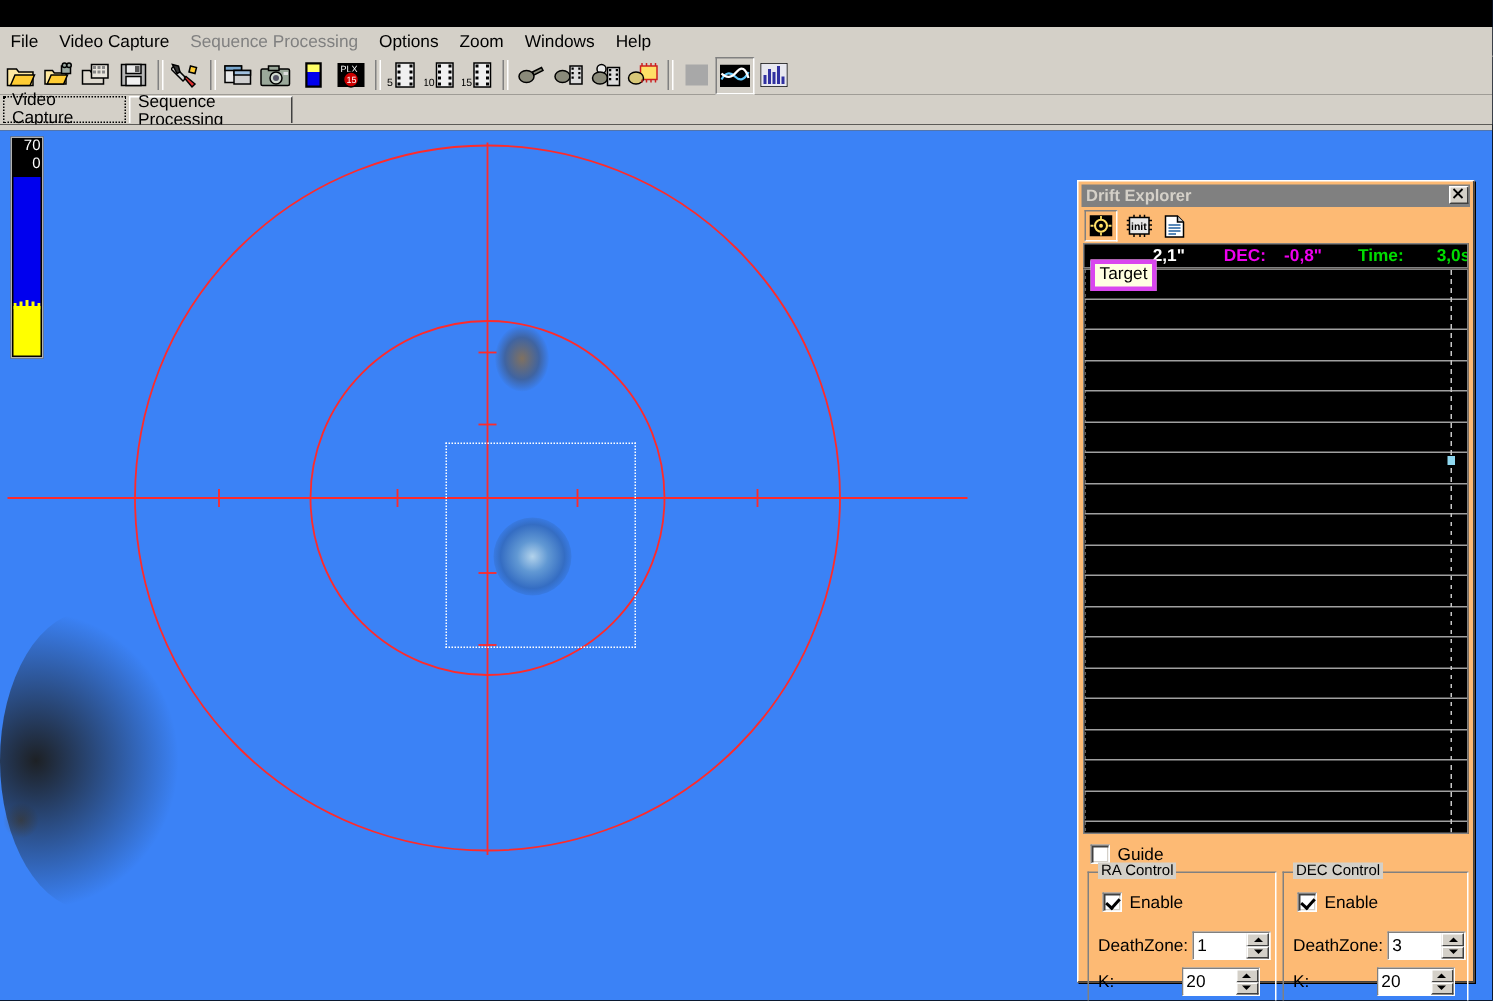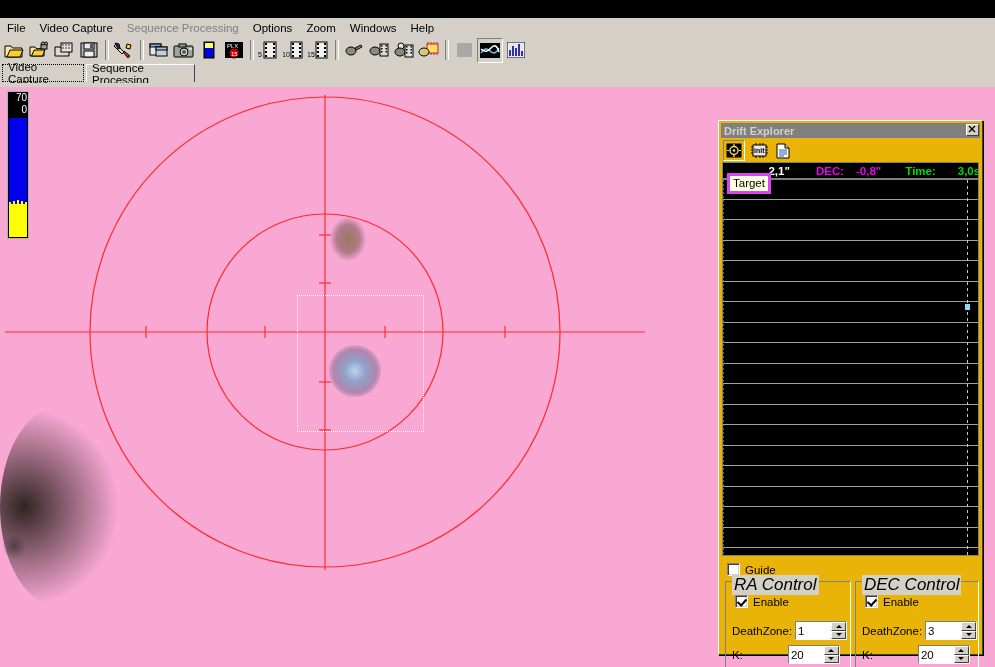--- a/index.html
+++ b/index.html
@@ -107,21 +107,21 @@
     width: 995px; height: 584px;
     background: #000000;
     overflow: hidden;
   }
   #rulerbar {
     position: absolute; left: 0; top: 0; width: 995px; height: 4px;
     background: #d4d0c8;
   }
   #canvasinner {
     position: absolute; left: 0; top: 4px; width: 995px; height: 580px;
-    background: #f9a8d4;
+    background: #3b82f6;
   }
 
   
   #levelwidget {
     position: absolute; left: 7px; top: 4px; width: 22px; height: 148px;
     border: 1px solid #b0b0b0;
     background: #000;
     box-sizing: border-box;
   }
   #levelwidget .nums {
@@ -152,21 +152,21 @@
     position: absolute;
     left: 297px; top: 208px; width: 127px; height: 137px;
     border: 1px dotted #ffffff;
     box-sizing: border-box;
   }
 
   
   #drift {
     position: absolute; left: 718px; top: 120px;
     width: 265px; height: 535px;
-    background: #eab308;
+    background: #fdba74;
     border: 1px solid #ffffff;
     border-right-color: #404040; border-bottom-color: #404040;
     box-sizing: border-box;
     box-shadow: 1px 1px 0 #000;
   }
   #drift .de-title {
     position: absolute; left: 2px; top: 2px; right: 2px; height: 15px;
     background: #808080;
     display: flex; align-items: center;
   }
@@ -251,21 +251,21 @@
 
   
   .grpbox {
     position: absolute;
     border: 1px solid #ffffff;
     border-left-color: #808080; border-top-color: #808080;
     box-sizing: border-box;
   }
   .grpbox > .legend {
     position: absolute; top: -7px; left: 6px;
-    background: #d4d0c8; padding: 0 2px; font-size: 17px; color: #000; font-style: italic;
+    background: #d4d0c8; padding: 0 2px; font-size: 10px; color: #000;
   }
   .chk {
     position: absolute; display: flex; align-items: center;
   }
   .chk .box {
     width: 13px; height: 13px; background: #ffffff;
     border: 1px solid #808080;
     border-right-color: #ffffff; border-bottom-color: #ffffff;
     box-shadow: inset 1px 1px 0 #404040, inset -1px -1px 0 #d4d0c8;
     box-sizing: border-box; position: relative; flex: none;

